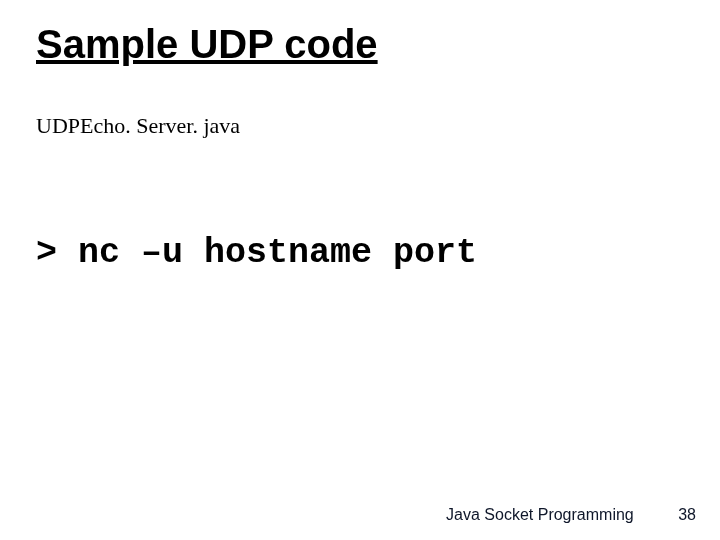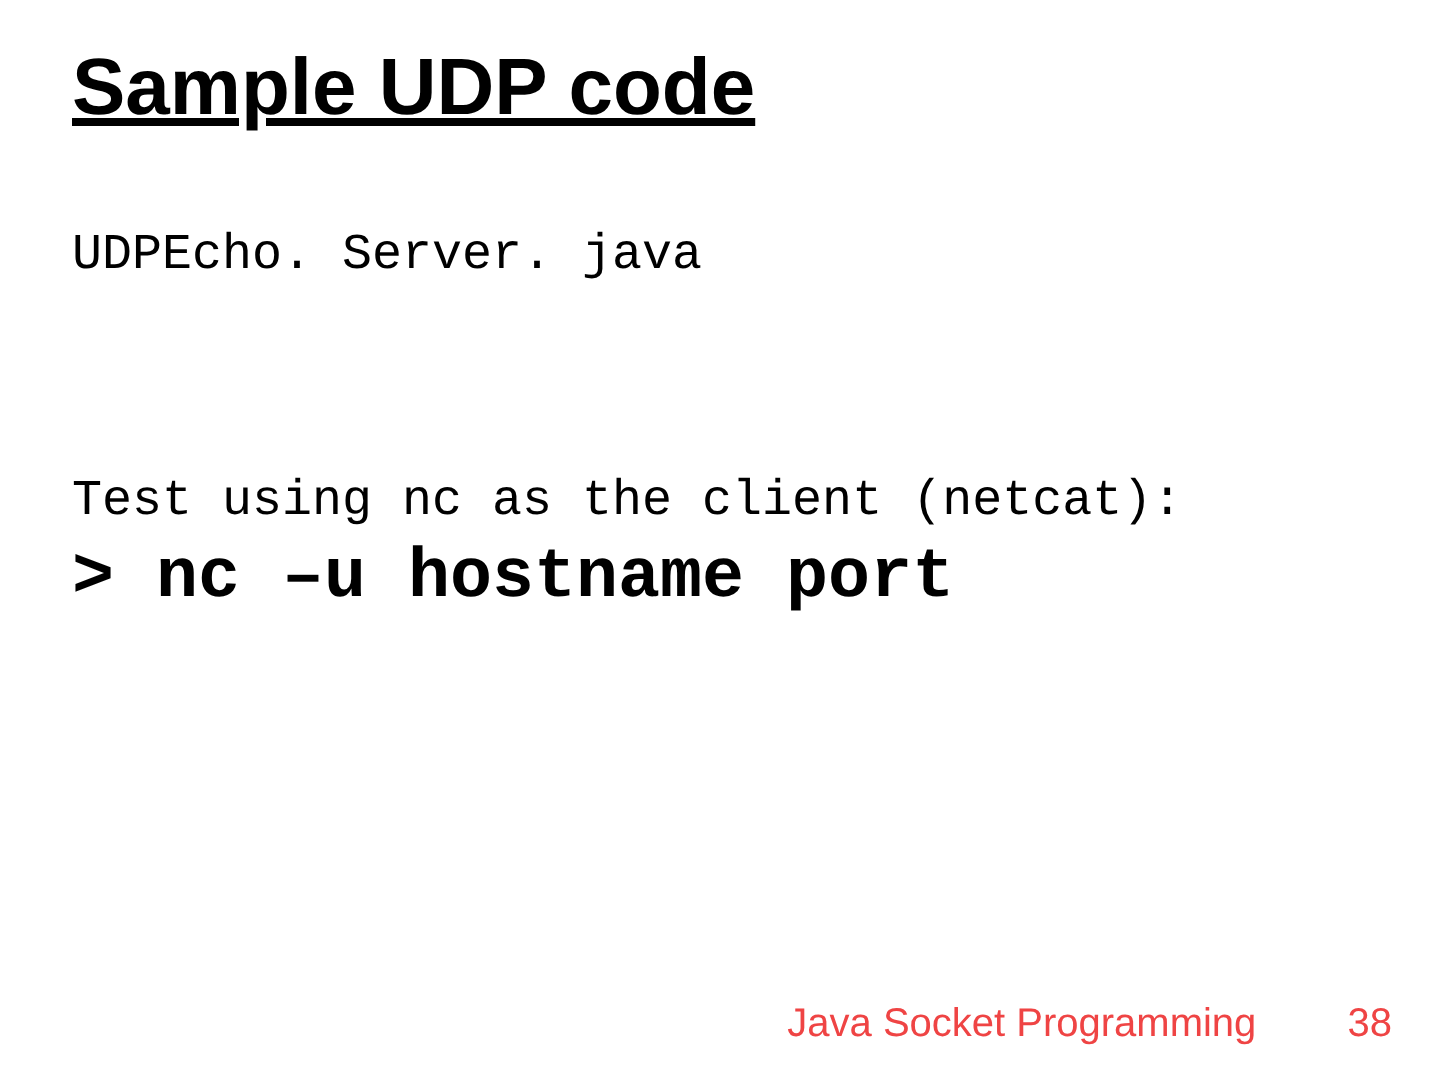--- a/index.html
+++ b/index.html
@@ -1,34 +1,33 @@
 <!DOCTYPE html>
 <html><head>
 <meta charset="utf-8">
 <style>
   * { margin: 0; padding: 0; box-sizing: border-box; }
   html, body { width: 720px; height: 540px; background: #ffffff; font-family: "Times New Roman", Times, serif; color: #000; overflow: hidden; }
   .slide { position: relative; width: 720px; height: 540px; padding: 18px 36px 0 36px; }
   .title { font-family: "Comic Sans MS", "Comic Sans", cursive, sans-serif; font-size: 40px; text-decoration: underline; line-height: 1.1; margin-top: 4px; margin-bottom: 46px; }
-  .line { font-family: Liberation Mono, monospace; font-size: 25px; line-height: 1.3; }
+  .line { font-family: Liberation Serif, serif; font-size: 22px; line-height: 1.3; }
   .gap1 { height: 46px; }
   .gap2 { height: 44px; }
   .mono { font-family: "Courier New", Courier, monospace; font-weight: bold; font-size: 35px; line-height: 1.3; }
-  .footer { position: absolute; bottom: 16px; right: 24px; font-family: "Comic Sans MS", "Comic Sans", cursive, sans-serif; font-size: 20px; color: #ef4444; }
+  .footer { position: absolute; bottom: 16px; right: 24px; font-family: "Comic Sans MS", "Comic Sans", cursive, sans-serif; font-size: 16px; color: #0f172a; }
   .footer .pn { display: inline-block; margin-left: 40px; }
 </style>
 </head>
 <body>
 
 <div class="slide">
   <h1 class="title">Sample UDP code</h1>
 
   <div class="line">UDPEcho. Server. java</div>
   <div class="gap1"></div>
   <div class="gap2"></div>
-  <div class="line">Test using nc as the client (netcat):</div>
   <div class="mono">&gt; nc –u hostname port</div>
 
   <div class="footer">
     <span>Java Socket Programming</span>
     <span class="pn">38</span>
   </div>
 </div>
 
 </body></html>

